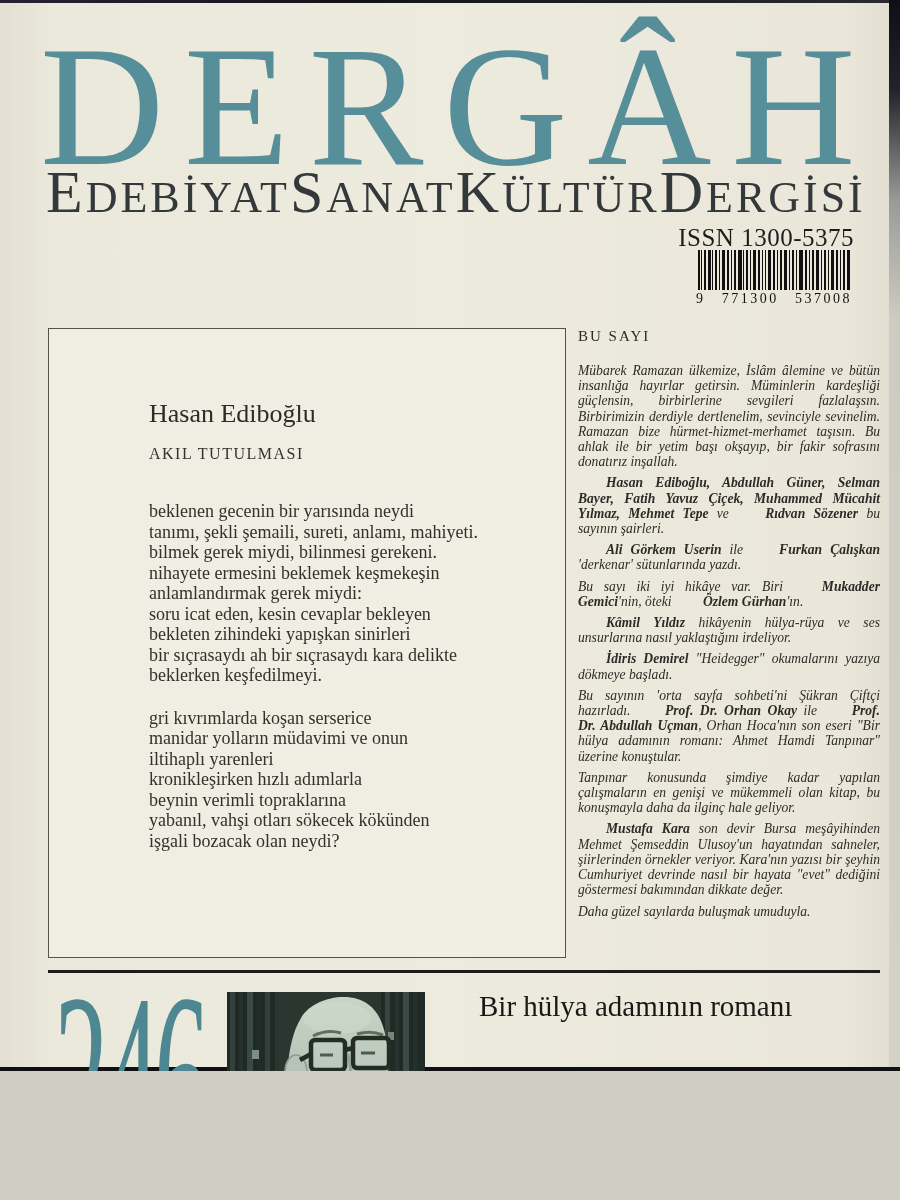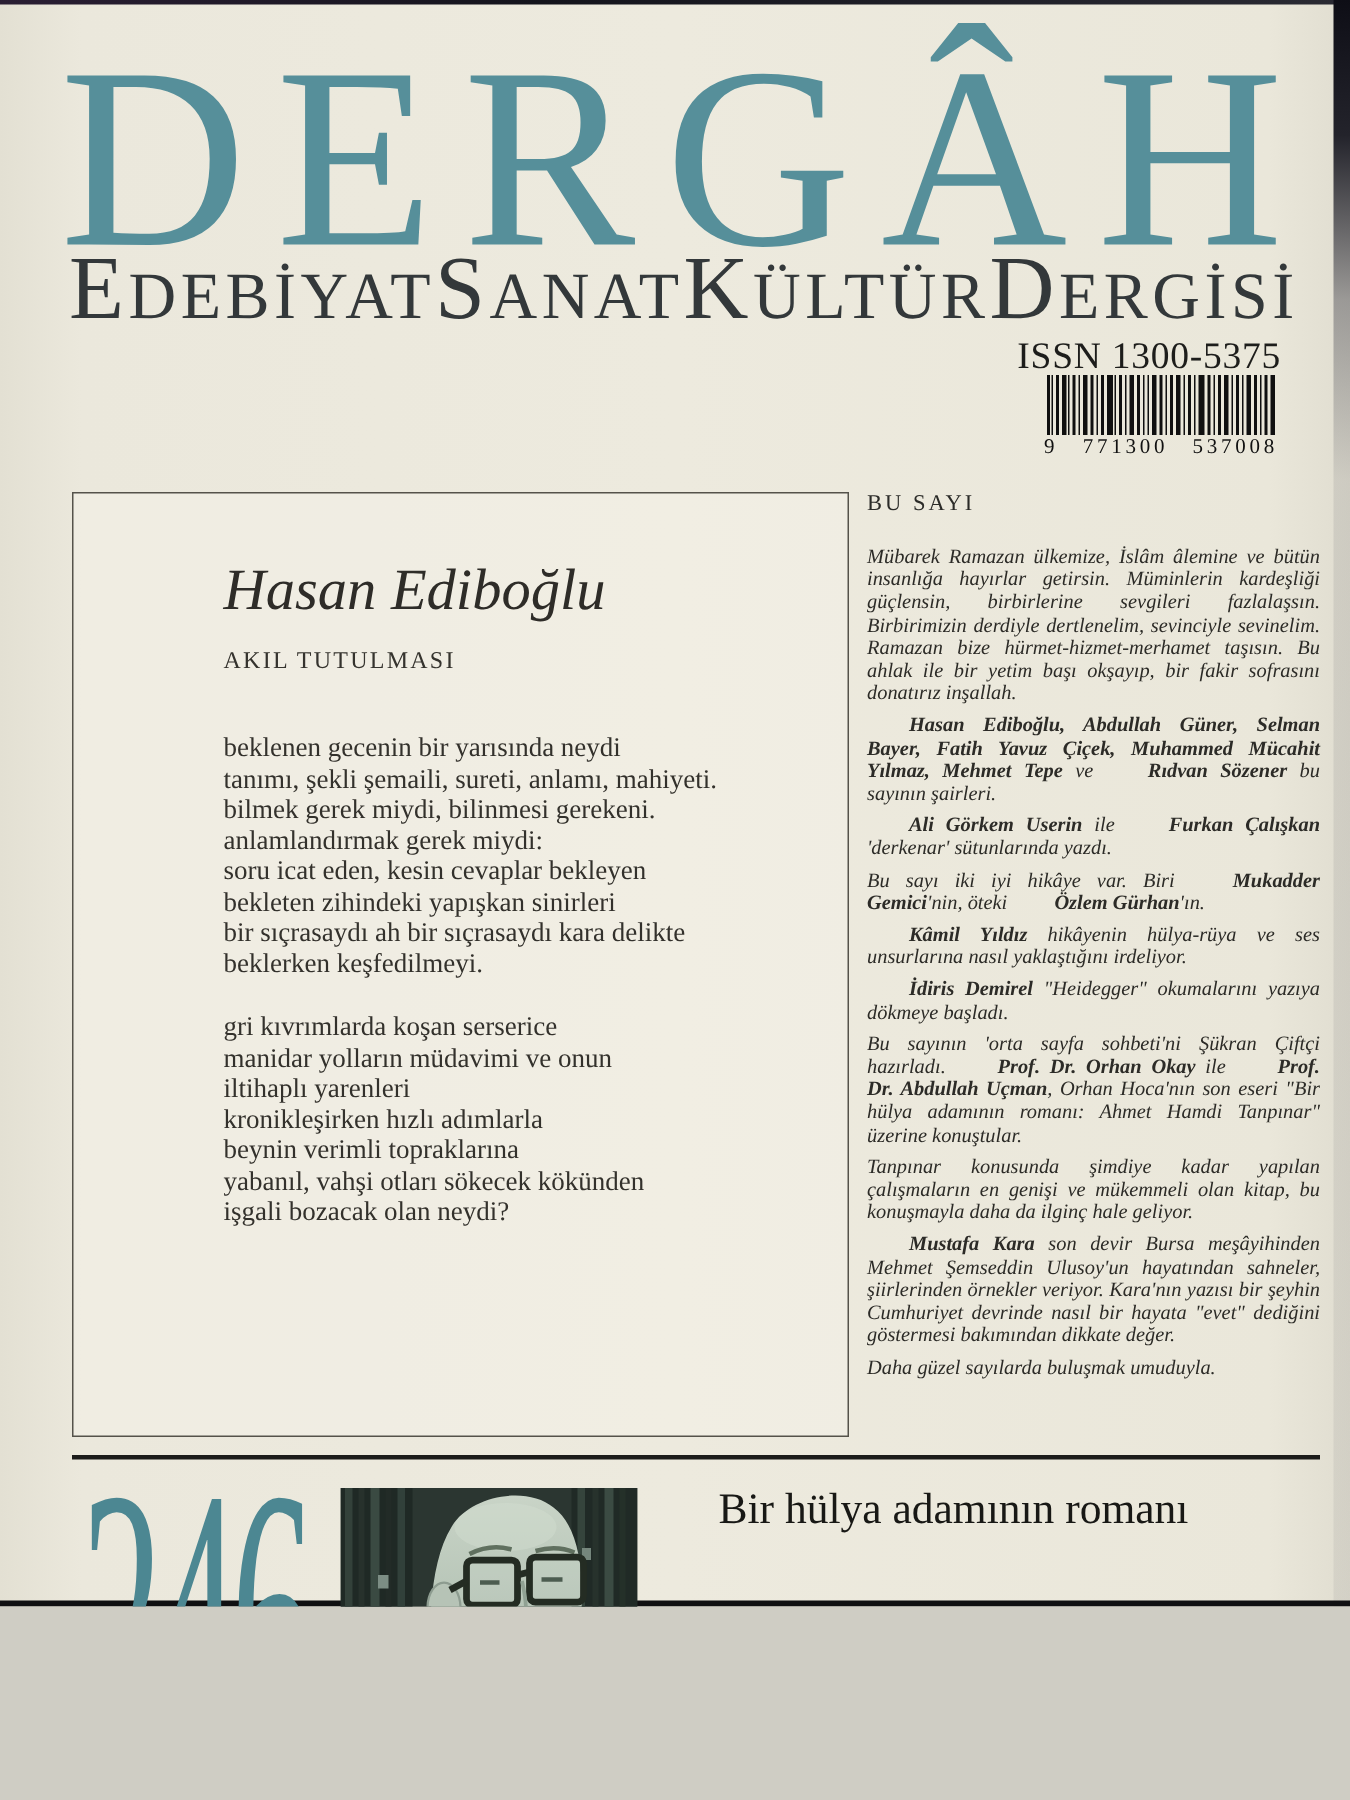--- a/index.html
+++ b/index.html
@@ -24,21 +24,21 @@
   
   .issn-label{position:absolute;top:224px;right:46px;font-size:25px;color:#1d1d1b;letter-spacing:.5px;}
   .barcode{position:absolute;top:250px;right:46px;width:160px;}
   .barcode svg{display:block;}
   .barcode-digits{display:flex;justify-content:space-between;font-size:14px;color:#111;margin-top:1px;padding:0 2px;}
   .barcode-digits span{letter-spacing:2.5px;}
 
   
   .poem-box{position:absolute;left:48px;top:328px;width:518px;height:630px;box-sizing:border-box;
       border:1px solid #55524a;background:rgba(248,246,238,.35);padding:42px 30px 0 100px;}
-  .poem-author{font-style:italic;font-size:39px;color:#2e2c28;}
+  .poem-author{font-size:26px;color:#2e2c28;margin-top:28px;}
   .poem-title{margin-top:16px;font-size:16px;letter-spacing:1.5px;color:#35332e;}
   .poem-body{margin-top:38px;}
   .stanza{margin-bottom:22px;}
   .poem-line{font-size:18px;line-height:20.5px;color:#33312c;white-space:nowrap;}
 
   
   .bu-sayi{position:absolute;left:578px;top:328px;width:302px;}
   .bs-header{font-size:15px;letter-spacing:2px;color:#2b2b28;}
   .bs-paras{margin-top:18px;}
   .bs-para{margin:0 0 6px 0;font-style:italic;font-size:13.6px;line-height:15.2px;
@@ -123,20 +123,21 @@
   </div>
 
   <section class="poem-box">
     <div class="poem-author">Hasan Ediboğlu</div>
     <div class="poem-title">AKIL TUTULMASI</div>
     <div class="poem-body">
         <div class="stanza">
           <div class="poem-line">beklenen gecenin bir yarısında neydi</div>
           <div class="poem-line">tanımı, şekli şemaili, sureti, anlamı, mahiyeti.</div>
           <div class="poem-line">bilmek gerek miydi, bilinmesi gerekeni.</div>
+          <div class="poem-line">nihayete ermesini beklemek keşmekeşin</div>
           <div class="poem-line">anlamlandırmak gerek miydi:</div>
           <div class="poem-line">soru icat eden, kesin cevaplar bekleyen</div>
           <div class="poem-line">bekleten zihindeki yapışkan sinirleri</div>
           <div class="poem-line">bir sıçrasaydı ah bir sıçrasaydı kara delikte</div>
           <div class="poem-line">beklerken keşfedilmeyi.</div>
         </div>
         <div class="stanza">
           <div class="poem-line">gri kıvrımlarda koşan serserice</div>
           <div class="poem-line">manidar yolların müdavimi ve onun</div>
           <div class="poem-line">iltihaplı yarenleri</div>

